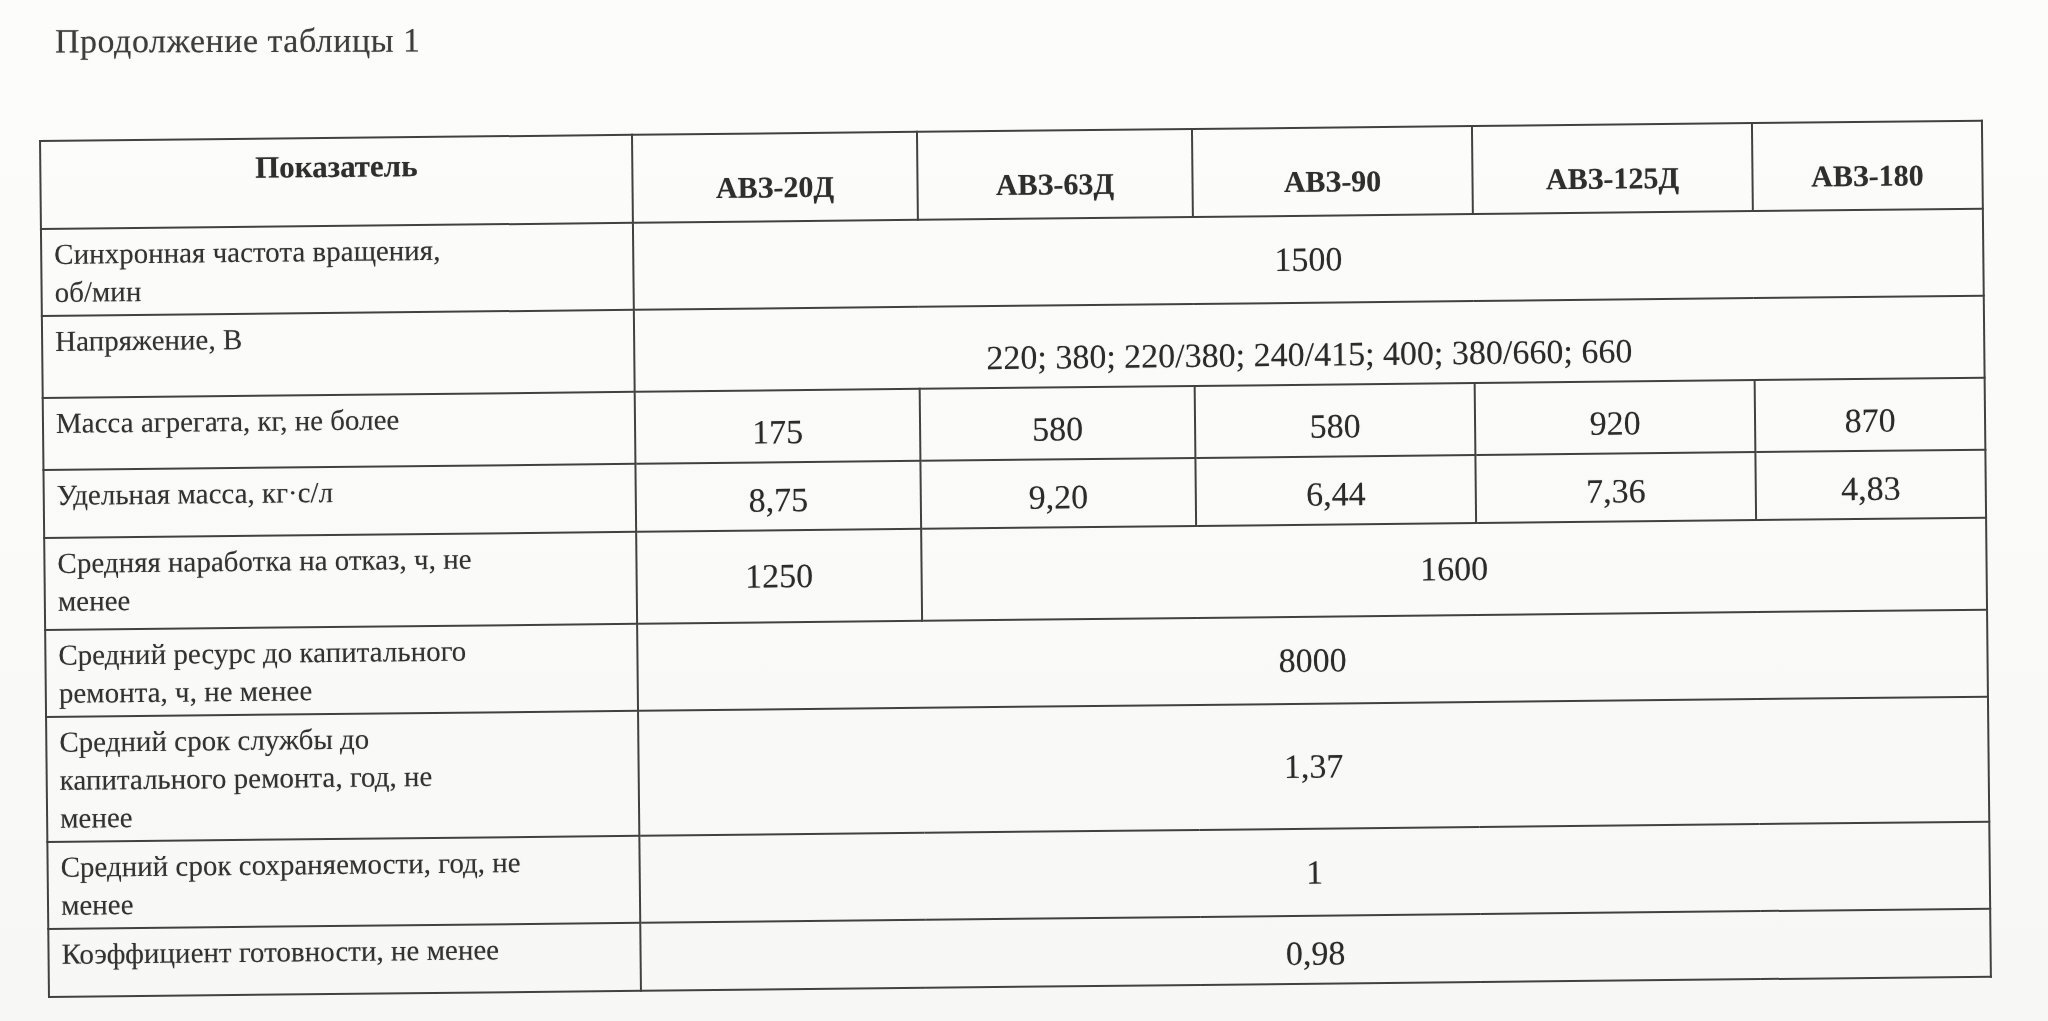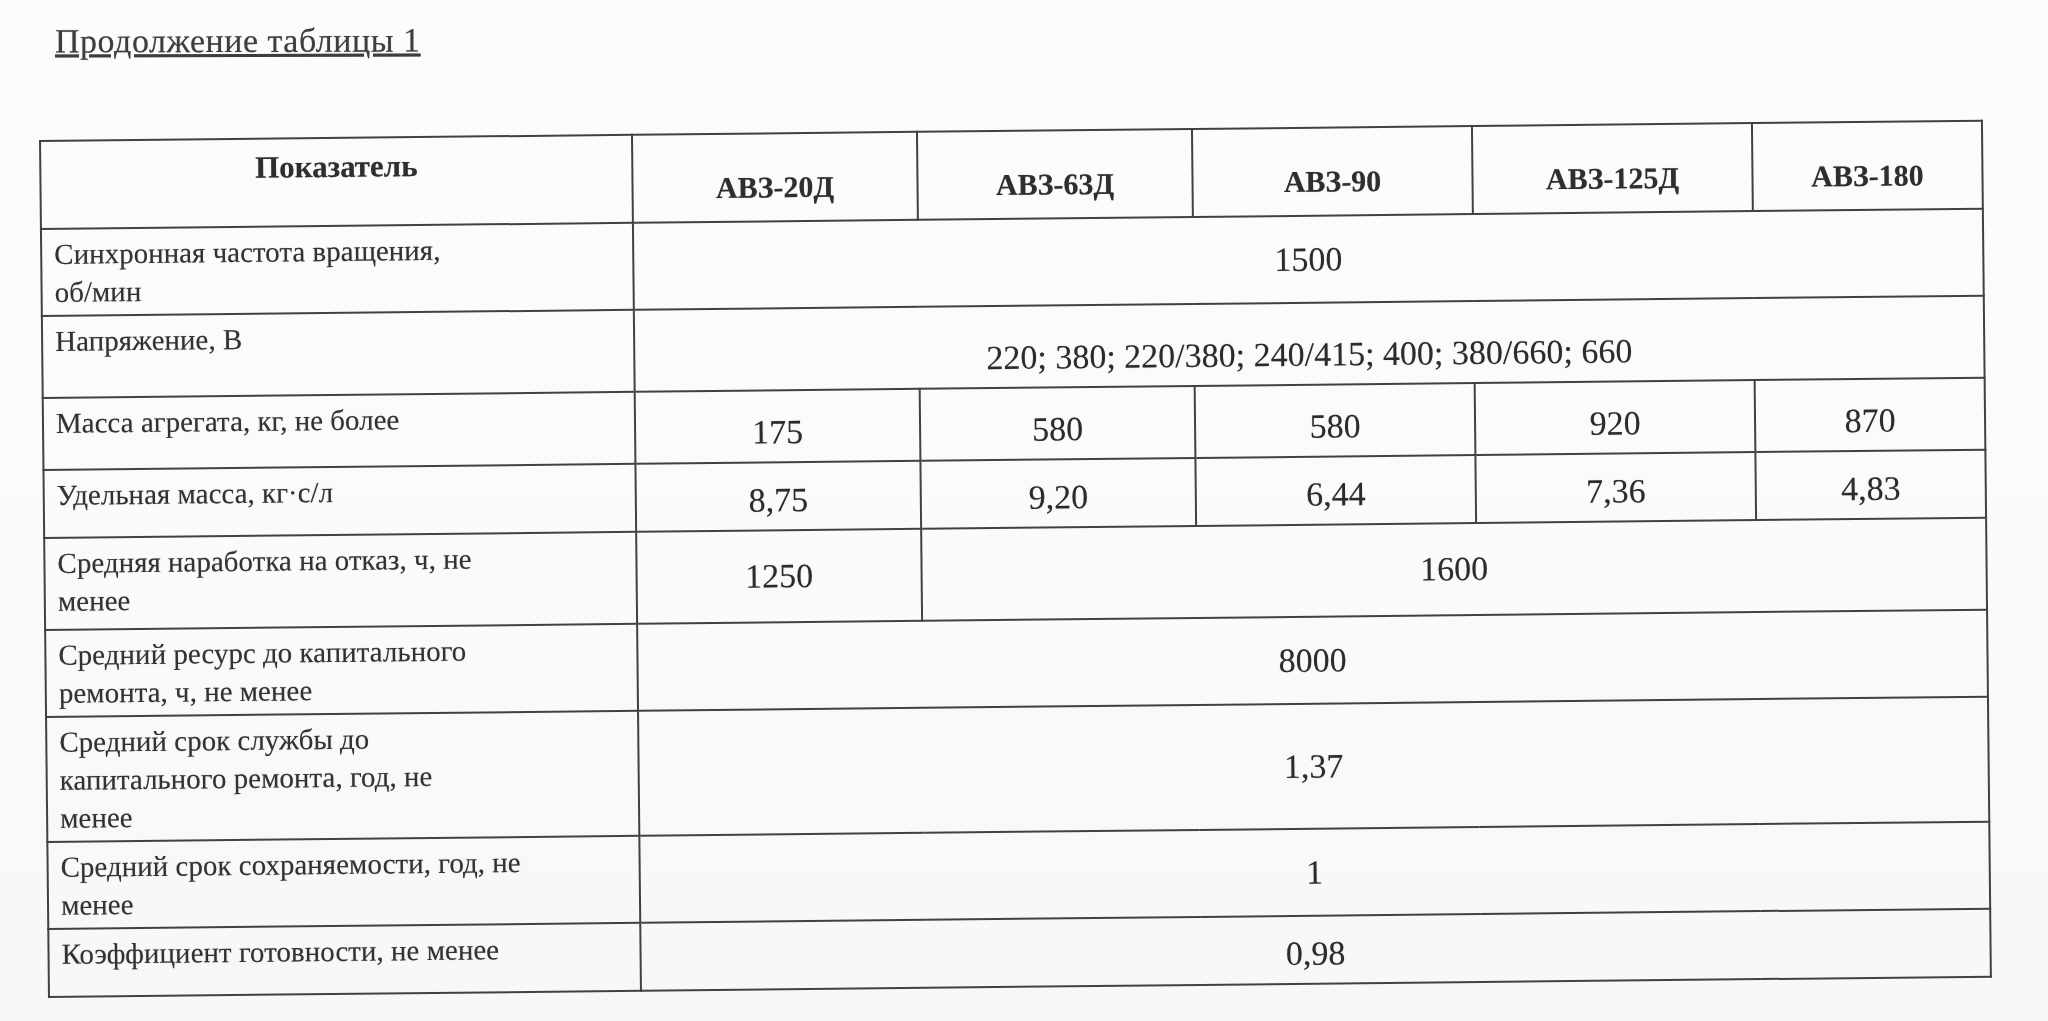--- a/index.html
+++ b/index.html
@@ -18,21 +18,20 @@
   }
   .doc-title {
     position: absolute;
     left: 55px;
     top: 22px;
     font-size: 34px;
     color: #3d3d3d;
     letter-spacing: 0.5px;
     text-shadow: 0 0 1px rgba(50,50,50,0.45);
     transform: rotate(-0.15deg);
-    text-decoration: underline;
   }
   .table-wrap {
     position: absolute;
     left: 48px;
     top: 140px;
     transform: rotate(-0.6deg);
     transform-origin: 0 100%;
   }
   table.specs {
     border-collapse: collapse;

